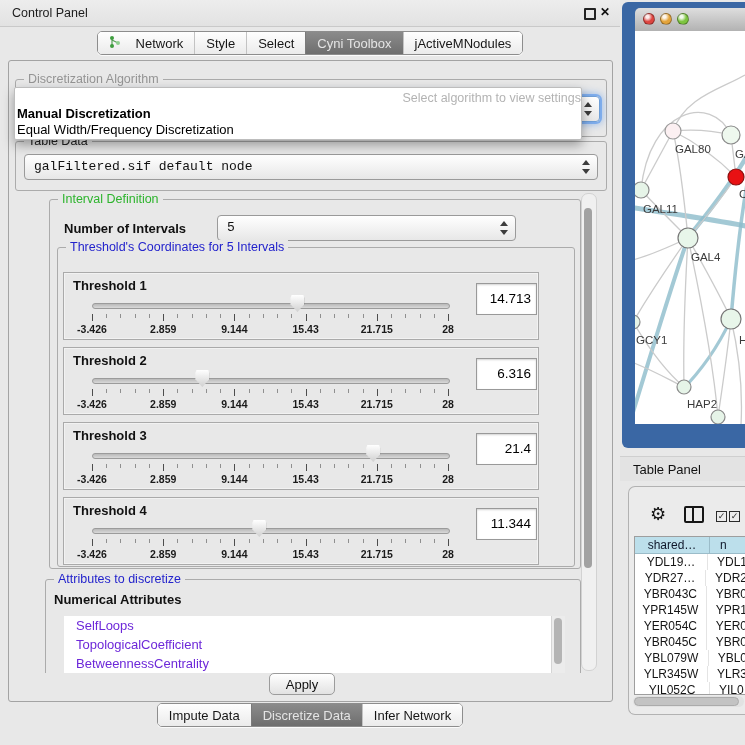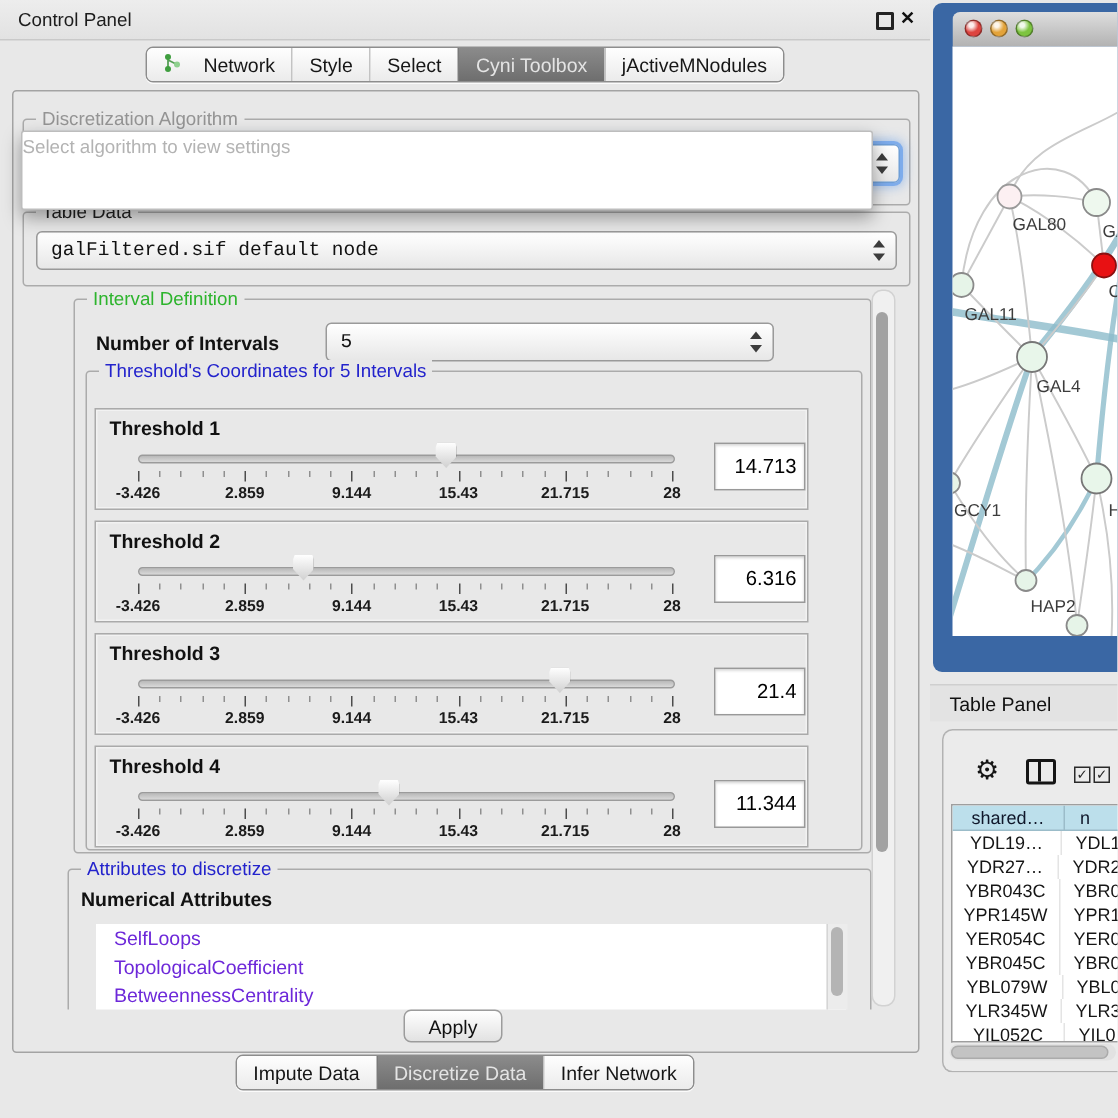--- a/index.html
+++ b/index.html
@@ -46,21 +46,21 @@
   .stepper .up{position:absolute;top:1px;left:0;width:0;height:0;border-left:4.5px solid transparent;border-right:4.5px solid transparent;border-bottom:5px solid #3c3c3c;}
   .stepper .dn{position:absolute;bottom:1px;left:0;width:0;height:0;border-left:4.5px solid transparent;border-right:4.5px solid transparent;border-top:5px solid #3c3c3c;}
 
   .disc-group{left:6px;top:18px;width:590px;height:56px;}
   .disc-combo{left:8px;top:16px;width:574px;}
   .td-group{left:6px;top:80px;width:590px;height:48px;}
   .td-combo{left:8px;top:12px;width:572px;}
 
   
   .popup{position:absolute;left:5px;top:26px;width:566px;height:51px;background:#fff;border:1px solid #bdbdbd;border-radius:2px;box-shadow:0 5px 12px rgba(0,0,0,.35);z-index:60;}
-  .popup-hint{text-align:left;color:#b3b3b3;font-size:12.5px;padding-top:3px;height:15px;}
+  .popup-hint{text-align:right;color:#b3b3b3;font-size:12.5px;padding-top:3px;height:15px;}
   .popup-opt{font-size:13px;line-height:15.5px;padding-left:2px;color:#000;white-space:nowrap;}
   .popup-opt.bold{font-weight:bold;}
 
   
   .scroll-area{position:absolute;left:6px;top:130px;width:590px;height:482px;overflow:hidden;}
   .v-scrollbar{position:absolute;left:566px;top:2px;width:14px;height:476px;background:#f0f0f0;border:1px solid #d2d2d2;border-radius:7px;}
   .v-thumb{position:absolute;left:2px;top:14px;width:8px;height:360px;background:#a2a2a2;border-radius:5px;}
 
   .id-group{left:34px;top:8px;width:530px;height:368px;}
   .noi-label{position:absolute;left:14px;top:21px;font-size:13px;font-weight:bold;color:#111;}
@@ -68,21 +68,21 @@
   .thr-group{left:7px;top:47px;width:516px;height:318px;}
 
   
   .thr-row{position:absolute;left:5px;width:474px;height:66px;border:1px solid #aaaaaa;background:#e8e8e8;box-shadow:inset 0 0 0 1px #f2f2f2;}
   .thr-label{position:absolute;left:9px;top:5px;font-size:13px;font-weight:bold;color:#111;}
   .track{position:absolute;left:28px;top:30px;width:356px;height:4px;border:1px solid #9b9b9b;border-radius:3px;background:linear-gradient(#b9b9b9,#d9d9d9);}
   .thumb{position:absolute;top:22px;width:14px;height:17px;background:linear-gradient(#ffffff,#d0d0d0);clip-path:polygon(8% 0,92% 0,100% 18%,100% 55%,50% 100%,0 55%,0 18%);filter:drop-shadow(0 0 0.9px #6e6e6e);}
   .tick{position:absolute;top:41px;width:1px;height:4px;background:#8f8f8f;}
   .tick.major{height:7px;background:#4c4c4c;}
   .tick-labels span{position:absolute;top:50px;transform:translateX(-50%);font-size:10.5px;font-weight:bold;color:#1a1a1a;white-space:nowrap;}
-  .thr-value{position:absolute;left:412px;top:22px;width:54px;height:30px;background:#fff;border:1px solid #999;box-shadow:inset 0 1px 2px rgba(0,0,0,.18);font-size:13.5px;line-height:30px;text-align:right;padding-right:5px;color:#000;}
+  .thr-value{position:absolute;left:412px;top:10px;width:54px;height:30px;background:#fff;border:1px solid #999;box-shadow:inset 0 1px 2px rgba(0,0,0,.18);font-size:13.5px;line-height:30px;text-align:right;padding-right:5px;color:#000;}
 
   
   .attr-group{left:30px;top:388px;width:534px;height:100px;}
   .attr-sub{position:absolute;left:8px;top:12px;font-size:13px;font-weight:bold;color:#111;}
   .attr-list{position:absolute;left:18px;top:36px;width:500px;height:58px;background:#fff;overflow:hidden;}
   .attr-item{font-size:13px;line-height:19px;padding-left:12px;color:#6d28d9;white-space:nowrap;}
   .attr-scrollbar{position:absolute;left:505px;top:36px;width:13px;height:58px;background:#ececec;border-left:1px solid #d5d5d5;}
   .attr-thumb{position:absolute;left:2px;top:2px;width:8px;height:46px;background:#b4b4b4;border-radius:5px;}
 
   .apply-btn{position:absolute;left:260px;top:612px;width:66px;height:22px;border:1px solid #9c9c9c;border-radius:5px;background:linear-gradient(#ffffff,#e2e2e2);font-size:13px;color:#111;font-family:inherit;}
@@ -161,20 +161,24 @@
       <div class="combo focus disc-combo">
         <span class="stepper">
             <span class="up"></span>
             <span class="dn"></span>
           </span>
       </div>
     </div>
 
     <div class="popup">
       <div class="popup-hint">Select algorithm to view settings</div>
+      <div id="popup-options">
+          <div class="popup-opt bold">Manual Discretization</div>
+          <div class="popup-opt">Equal Width/Frequency Discretization</div>
+        </div>
     </div>
 
     <div class="group td-group">
       <span class="gtitle">Table Data</span>
       <div class="combo td-combo">
         <span class="combo-text">galFiltered.sif default node</span>
         <span class="stepper">
             <span class="up"></span>
             <span class="dn"></span>
           </span>

